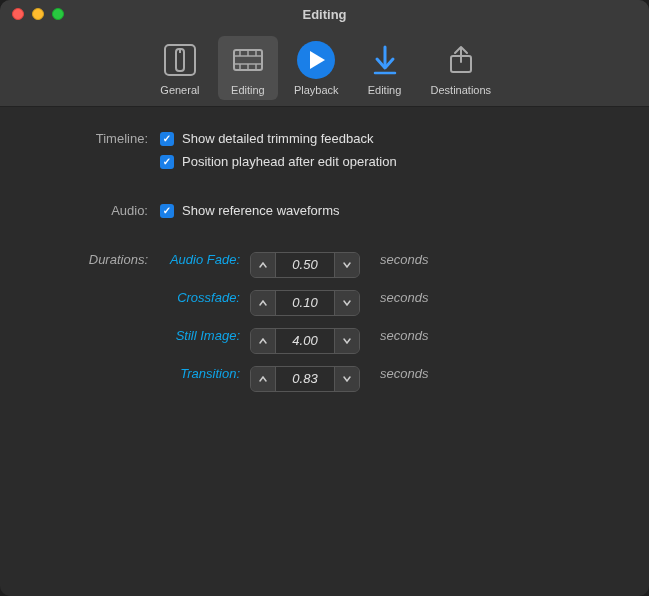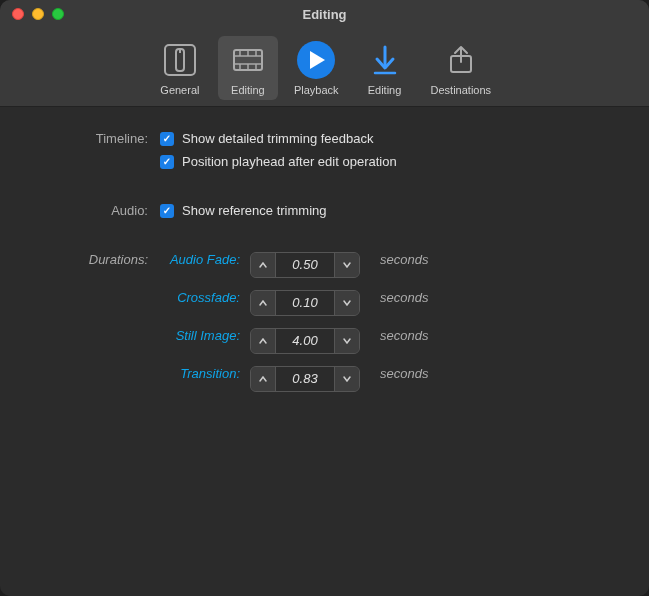--- a/index.html
+++ b/index.html
@@ -364,21 +364,21 @@
 
     <div class="section-gap"></div>
 
     <div class="form-section">
       <div class="form-row">
         <span class="form-label">Audio:</span>
         <div class="checkbox-container">
           <div class="checkbox">
             <span class="checkmark">✓</span>
           </div>
-          <span class="checkbox-label">Show reference trimming</span>
+          <span class="checkbox-label">Show reference waveforms</span>
         </div>
       </div>
     </div>
 
     <div class="section-gap"></div>
 
     <div class="duration-section">
 
       <div class="duration-row">
         <span class="duration-section-label">Durations:</span>

